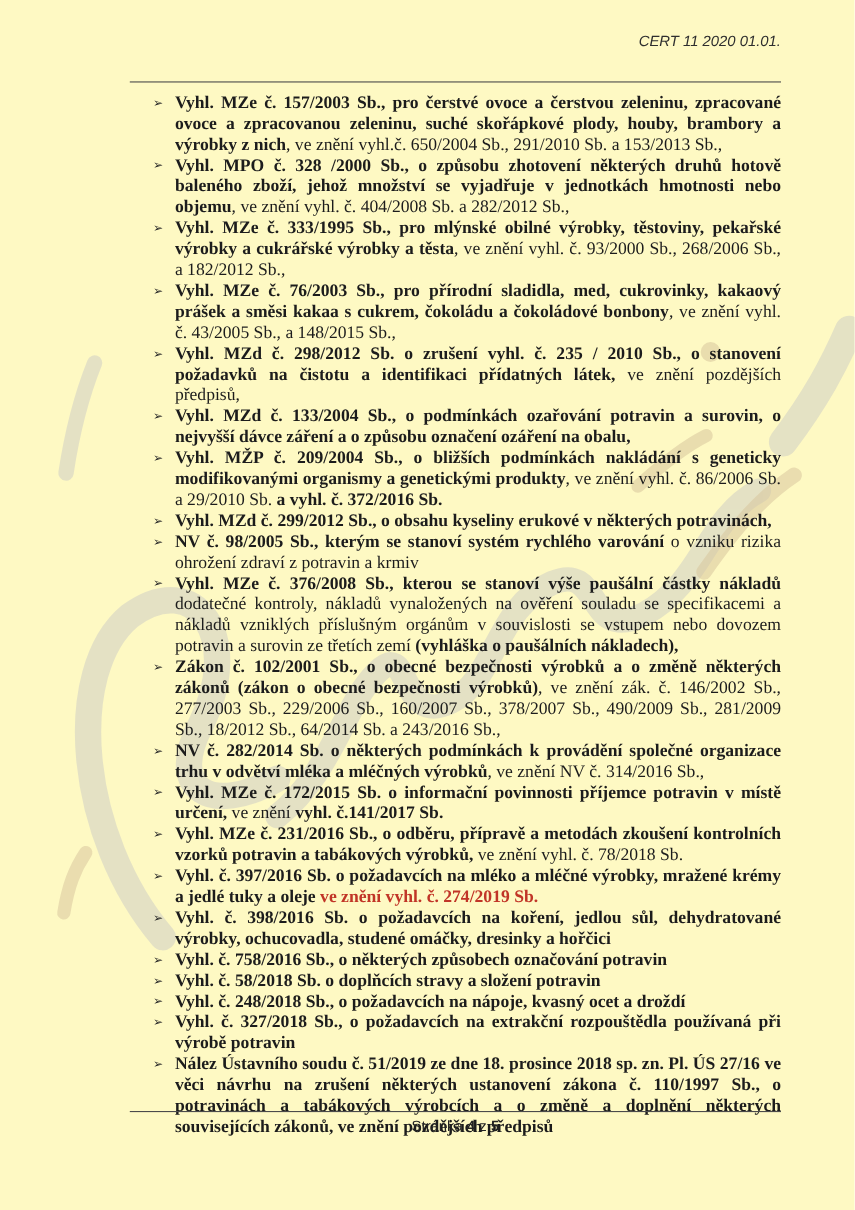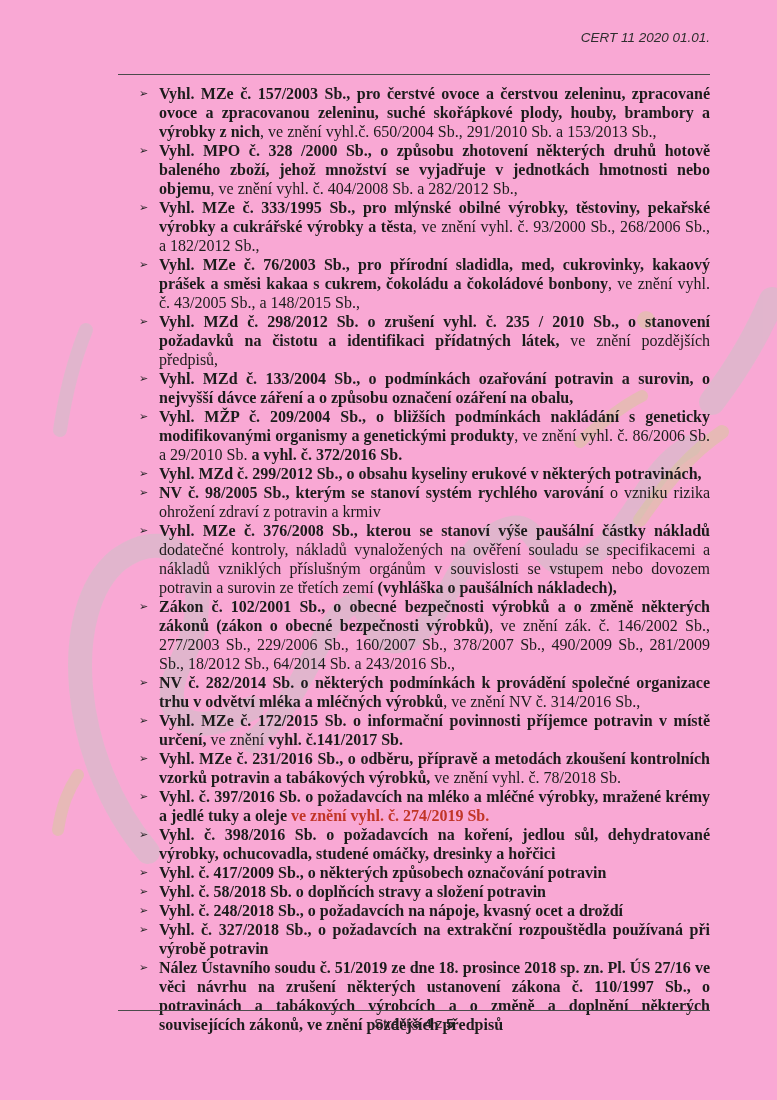--- a/index.html
+++ b/index.html
@@ -4,21 +4,21 @@
 <style>
   :root{
     --ink:#1c1c1c;
     --red:#c13527;
     --rule:#4b4b4b;
   }
   html,body{margin:0;padding:0;background:#ffffff;}
   .page{
     position:relative;
     width:777px;height:1100px;
-    background:#f9a8d4;
+    background:#fef9c3;
     overflow:hidden;
     font-family:"Liberation Serif", serif;
     color:var(--ink);
   }
   .watermark{
     position:absolute;left:0;top:0;width:777px;height:1100px;
     z-index:0;pointer-events:none;
   }
   .doc-header{
     position:absolute;top:30px;right:67px;z-index:2;
@@ -143,21 +143,21 @@
       <div class="reg-item">
         <span class="bullet">➢</span>
         <div class="reg-text"><span class="b">Vyhl. č. 397/2016 Sb. o požadavcích na mléko a mléčné výrobky, mražené krémy a jedlé tuky a oleje </span><span class="b red">ve znění vyhl. č. 274/2019 Sb.</span></div>
       </div>
       <div class="reg-item">
         <span class="bullet">➢</span>
         <div class="reg-text"><span class="b">Vyhl. č. 398/2016 Sb. o požadavcích na koření, jedlou sůl, dehydratované výrobky, ochucovadla, studené omáčky, dresinky a hořčici</span></div>
       </div>
       <div class="reg-item">
         <span class="bullet">➢</span>
-        <div class="reg-text"><span class="b">Vyhl. č. 417/2009 Sb., o některých způsobech označování potravin</span></div>
+        <div class="reg-text"><span class="b">Vyhl. č. 758/2016 Sb., o některých způsobech označování potravin</span></div>
       </div>
       <div class="reg-item">
         <span class="bullet">➢</span>
         <div class="reg-text"><span class="b">Vyhl. č. 58/2018 Sb. o doplňcích stravy a složení potravin</span></div>
       </div>
       <div class="reg-item">
         <span class="bullet">➢</span>
         <div class="reg-text"><span class="b">Vyhl. č. 248/2018 Sb., o požadavcích na nápoje, kvasný ocet a droždí</span></div>
       </div>
       <div class="reg-item">

